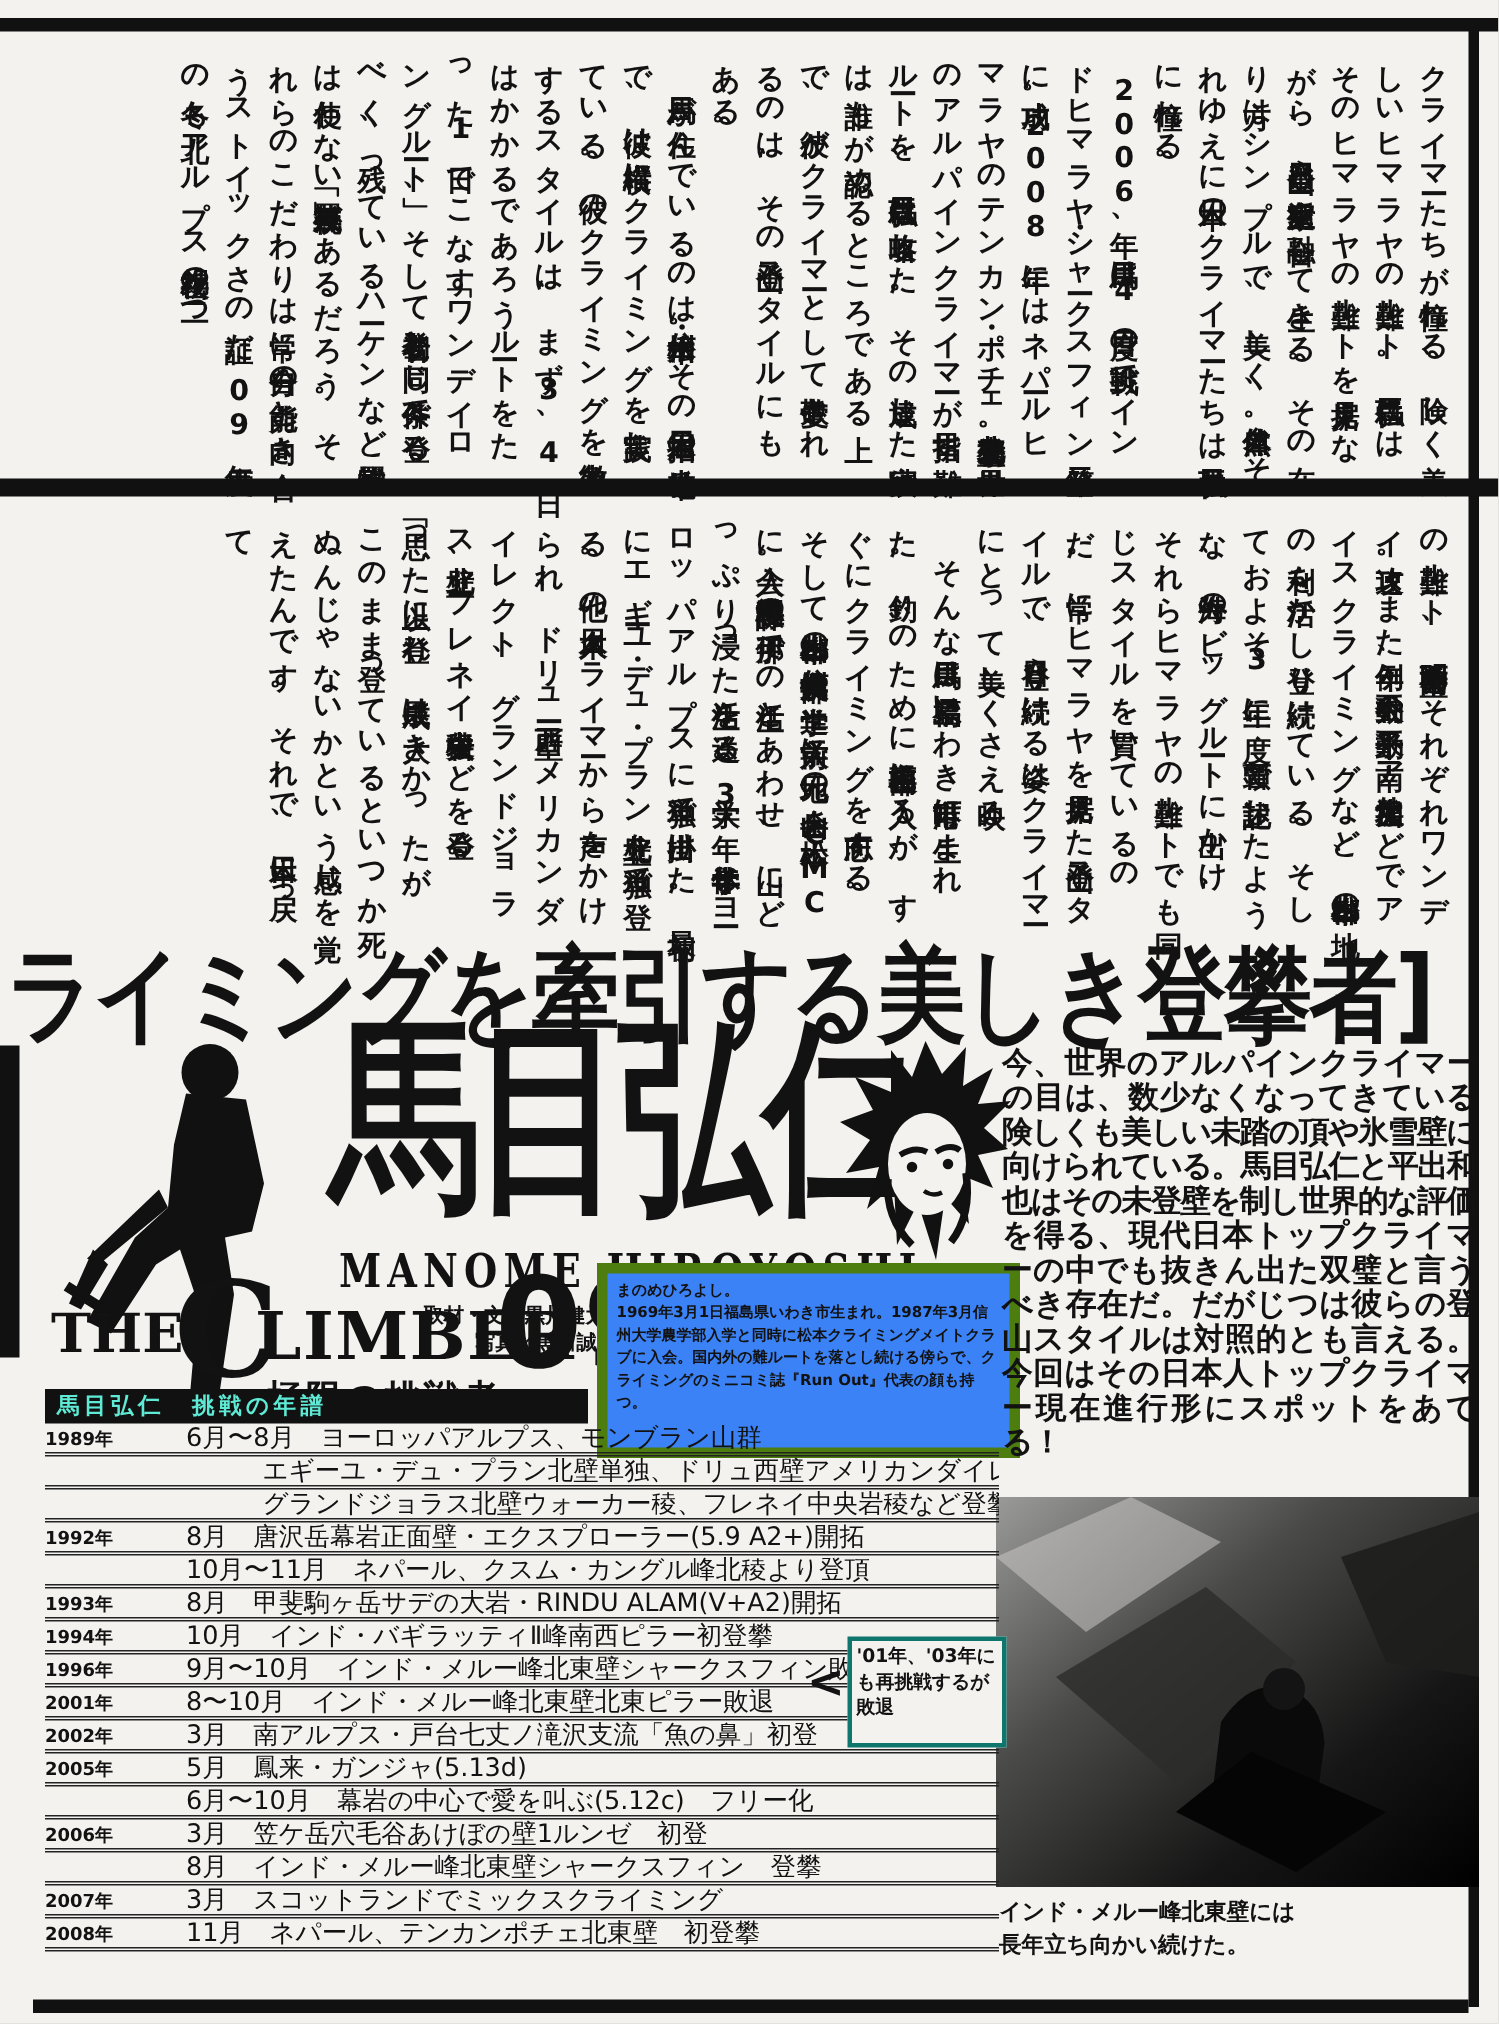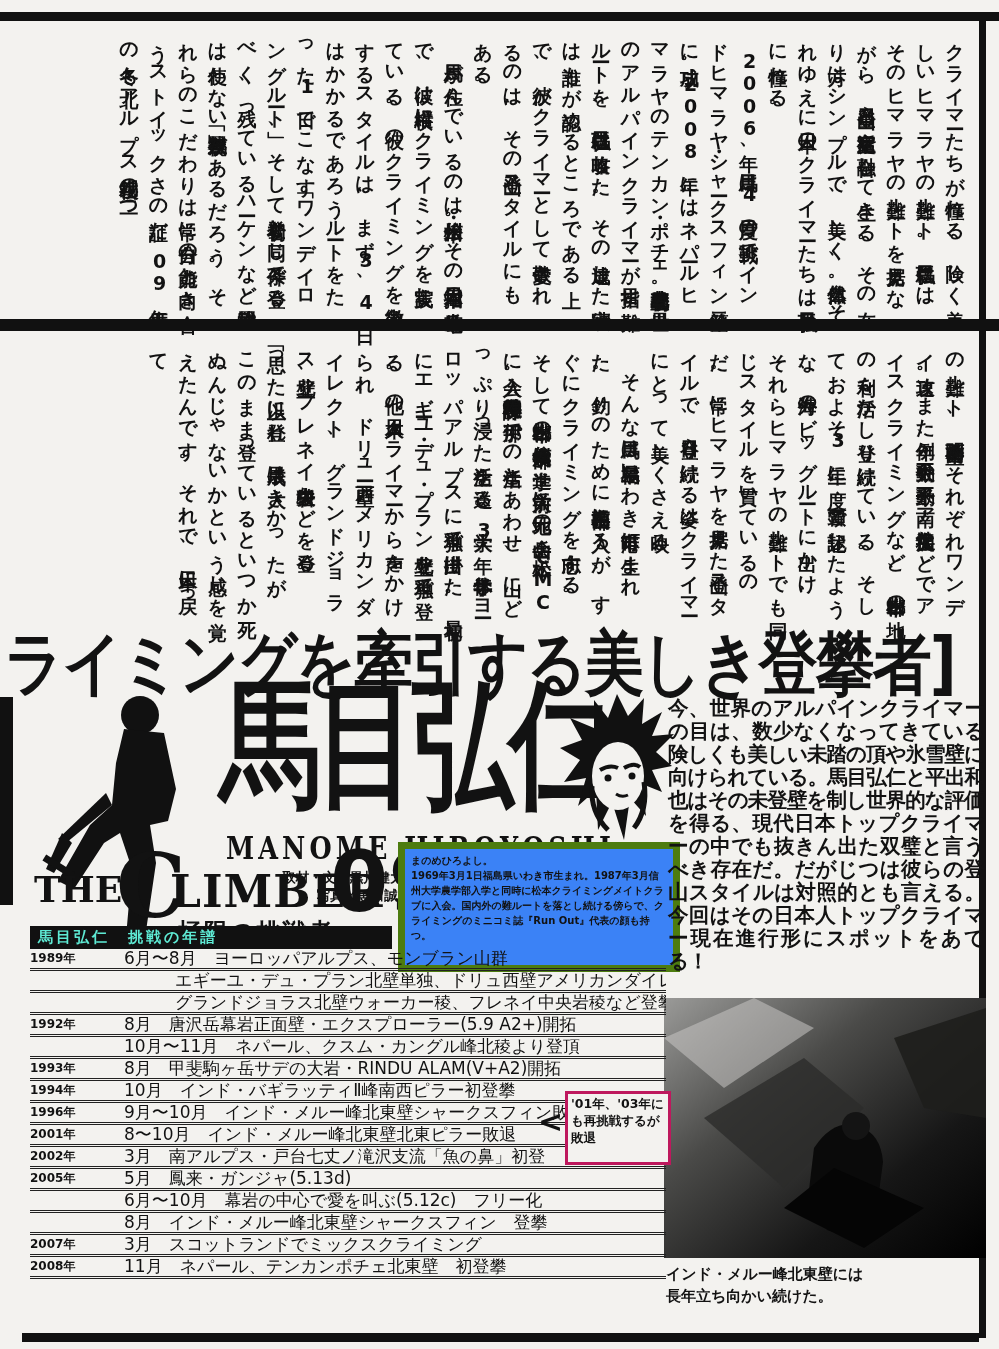--- a/index.html
+++ b/index.html
@@ -55,21 +55,21 @@
 
   
   .timeline{left:30px;top:926px;width:636px;}
   .tl-header{width:346px;height:21px;background:#111;color:#5eead4;font-size:15px;
              font-weight:700;padding:2px 8px 0;letter-spacing:3px;}
   .tl-row{height:19px;line-height:19px;border-bottom:3px double #222;white-space:nowrap;overflow:hidden;}
   .tl-year{display:inline-block;width:94px;font-size:12px;font-weight:700;vertical-align:bottom;}
   .indent-a .tl-year{width:145px;}
   .tl-text{font-size:17px;font-weight:400;}
 
-  .callout{left:565px;top:1091px;width:94px;height:64px;border:3px solid #be185d;background:#f3f2ef;
+  .callout{left:565px;top:1091px;width:94px;height:64px;border:3px solid #0f766e;background:#f3f2ef;
            font-size:12.5px;font-weight:700;line-height:1.35;padding:2px 3px;z-index:3;}
   .callout-arrow{left:538px;top:1104px;font-size:30px;font-weight:900;z-index:3;}
 </style>
 </head>
 <body>
 
 <div id="page">
 
   <div class="abs top-rule"></div>
   <div class="abs right-rule"></div>
@@ -167,20 +167,21 @@
     <div class="tl-row indent-a"><span class="tl-year"></span><span class="tl-text">グランドジョラス北壁ウォーカー稜、フレネイ中央岩稜など登攀</span></div>
     <div class="tl-row"><span class="tl-year">1992年</span><span class="tl-text">8月　唐沢岳幕岩正面壁・エクスプローラー(5.9 A2+)開拓</span></div>
     <div class="tl-row"><span class="tl-year"></span><span class="tl-text">10月〜11月　ネパール、クスム・カングル峰北稜より登頂</span></div>
     <div class="tl-row"><span class="tl-year">1993年</span><span class="tl-text">8月　甲斐駒ヶ岳サデの大岩・RINDU ALAM(V+A2)開拓</span></div>
     <div class="tl-row"><span class="tl-year">1994年</span><span class="tl-text">10月　インド・バギラッティⅡ峰南西ピラー初登攀</span></div>
     <div class="tl-row"><span class="tl-year">1996年</span><span class="tl-text">9月〜10月　インド・メルー峰北東壁シャークスフィン敗退</span></div>
     <div class="tl-row"><span class="tl-year">2001年</span><span class="tl-text">8〜10月　インド・メルー峰北東壁北東ピラー敗退</span></div>
     <div class="tl-row"><span class="tl-year">2002年</span><span class="tl-text">3月　南アルプス・戸台七丈ノ滝沢支流「魚の鼻」初登</span></div>
     <div class="tl-row"><span class="tl-year">2005年</span><span class="tl-text">5月　鳳来・ガンジャ(5.13d)</span></div>
     <div class="tl-row"><span class="tl-year"></span><span class="tl-text">6月〜10月　幕岩の中心で愛を叫ぶ(5.12c)　フリー化</span></div>
+    <div class="tl-row"><span class="tl-year">2006年</span><span class="tl-text">3月　笠ケ岳穴毛谷あけぼの壁1ルンゼ　初登</span></div>
     <div class="tl-row"><span class="tl-year"></span><span class="tl-text">8月　インド・メルー峰北東壁シャークスフィン　登攀</span></div>
     <div class="tl-row"><span class="tl-year">2007年</span><span class="tl-text">3月　スコットランドでミックスクライミング</span></div>
     <div class="tl-row"><span class="tl-year">2008年</span><span class="tl-text">11月　ネパール、テンカンポチェ北東壁　初登攀</span></div>
   </div>
 
   <div class="abs callout-arrow">&lt;</div>
   <div class="abs callout">'01年、'03年にも再挑戦するが敗退</div>
 
 </div>
 

